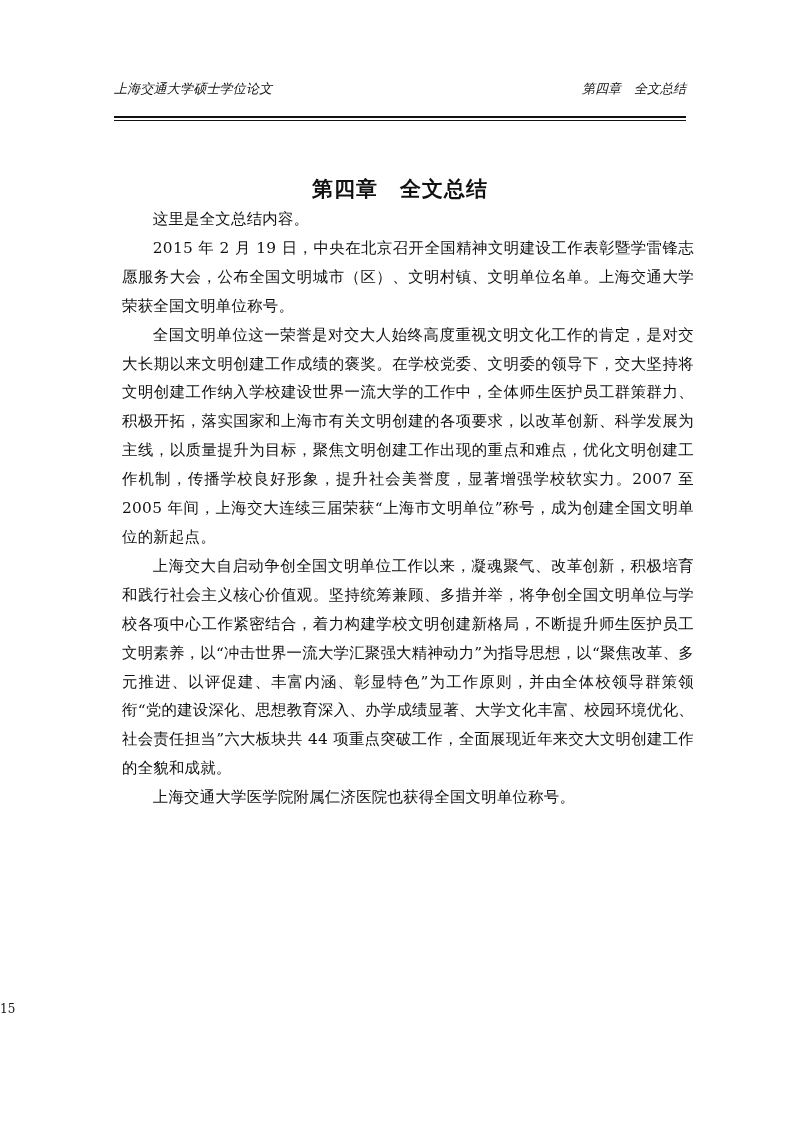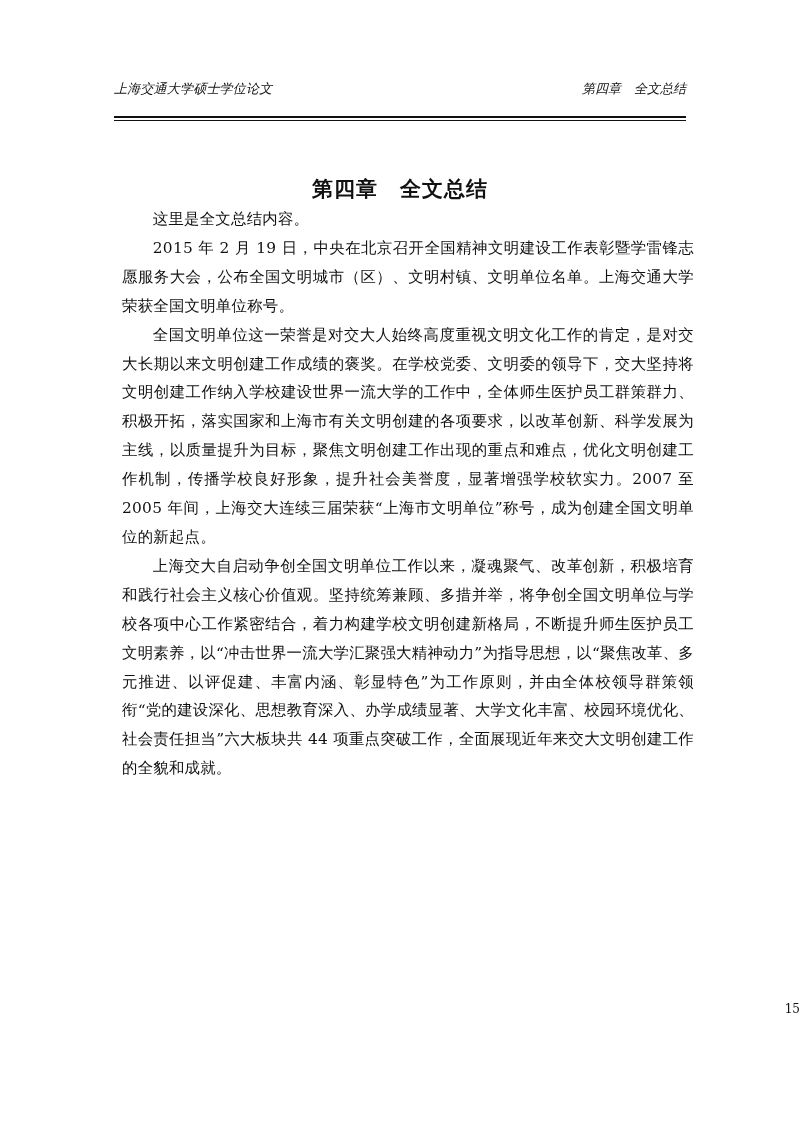--- a/index.html
+++ b/index.html
@@ -8,34 +8,35 @@
   .page-header { position: absolute; left: 114px; top: 80px; width: 572px; height: 24px; font-style: italic; }
   .hdr-left { position: absolute; left: 0; top: 0; font-size: 13px; line-height: 18px; letter-spacing: 0.2px; }
   .hdr-right { position: absolute; right: 0; top: 0; font-size: 13px; line-height: 18px; word-spacing: 8px; }
   .rule-thick { position: absolute; left: 114px; top: 116px; width: 572px; height: 2px; background: #111; }
   .rule-thin { position: absolute; left: 114px; top: 119.5px; width: 572px; height: 1px; background: #111; }
   .chapter-title { position: absolute; left: 0; width: 800px; top: 160px; text-align: center;
                    font-family: "DejaVu Sans", "Liberation Sans", sans-serif; font-weight: bold; font-size: 21px;
                    line-height: 30px; letter-spacing: 1px; word-spacing: 14px; }
   .body-text { position: absolute; left: 122px; top: 205px; width: 572px; }
   .para { margin: 0; font-size: 15.4px; line-height: 28.9px; text-indent: 2em; text-align: justify; letter-spacing: 0.25px; }
-  .page-number { position: absolute; left: 0; width: 800px; top: 1002px; text-align: right; font-size: 12px; }
+  .page-number { position: absolute; left: 0; width: 800px; top: 1002px; text-align: left; font-size: 12px; }
 </style>
 </head>
 <body>
 
 <div class="page-header">
   <span class="hdr-left">上海交通大学硕士学位论文</span>
   <span class="hdr-right">第四章　全文总结</span>
 </div>
 <div class="rule-thick"></div>
 <div class="rule-thin"></div>
 
 <h1 class="chapter-title">第四章　全文总结</h1>
 
 <div class="body-text">
   <p class="para">这里是全文总结内容。</p>
   <p class="para">2015 年 2 月 19 日，中央在北京召开全国精神文明建设工作表彰暨学雷锋志愿服务大会，公布全国文明城市（区）、文明村镇、文明单位名单。上海交通大学荣获全国文明单位称号。</p>
   <p class="para">全国文明单位这一荣誉是对交大人始终高度重视文明文化工作的肯定，是对交大长期以来文明创建工作成绩的褒奖。在学校党委、文明委的领导下，交大坚持将文明创建工作纳入学校建设世界一流大学的工作中，全体师生医护员工群策群力、积极开拓，落实国家和上海市有关文明创建的各项要求，以改革创新、科学发展为主线，以质量提升为目标，聚焦文明创建工作出现的重点和难点，优化文明创建工作机制，传播学校良好形象，提升社会美誉度，显著增强学校软实力。2007 至 2005 年间，上海交大连续三届荣获“上海市文明单位”称号，成为创建全国文明单位的新起点。</p>
   <p class="para">上海交大自启动争创全国文明单位工作以来，凝魂聚气、改革创新，积极培育和践行社会主义核心价值观。坚持统筹兼顾、多措并举，将争创全国文明单位与学校各项中心工作紧密结合，着力构建学校文明创建新格局，不断提升师生医护员工文明素养，以“冲击世界一流大学汇聚强大精神动力”为指导思想，以“聚焦改革、多元推进、以评促建、丰富内涵、彰显特色”为工作原则，并由全体校领导群策领衔“党的建设深化、思想教育深入、办学成绩显著、大学文化丰富、校园环境优化、社会责任担当”六大板块共 44 项重点突破工作，全面展现近年来交大文明创建工作的全貌和成就。</p>
+  <p class="para">上海交通大学医学院附属仁济医院也获得全国文明单位称号。</p>
 </div>
 
 <div class="page-number">15</div>
 
 </body></html>

